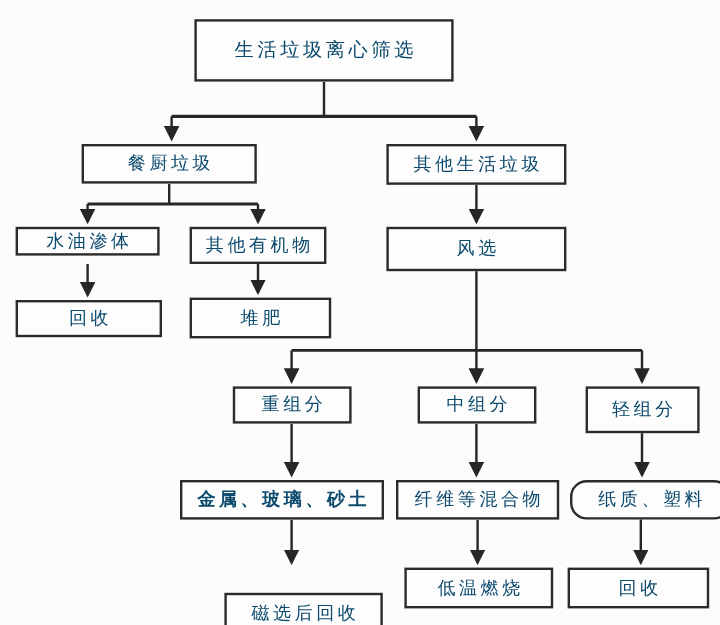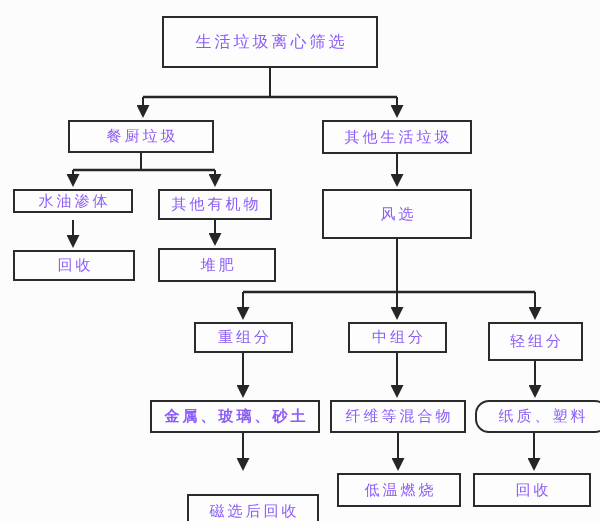--- a/index.html
+++ b/index.html
@@ -24,21 +24,21 @@
   }
   .node {
     position: absolute;
     box-sizing: border-box;
     border: 2px solid #2b2b2b;
     background: #fdfdfd;
     display: flex;
     align-items: center;
     justify-content: center;
     font-size: 15px;
-    color: #8b5cf6;
+    color: #0c4a6e;
     letter-spacing: 3px;
     text-indent: 3px;
     white-space: nowrap;
     z-index: 2;
   }
   .node.root {
     font-size: 16px;
   }
 </style>
 </head>
@@ -86,21 +86,21 @@
   <div class="node root" style="left:162px; top:16px;  width:216px; height:52px;">生活垃圾离心筛选</div>
 
   <div class="node" style="left:68px;  top:120px; width:146px; height:33px;">餐厨垃圾</div>
 
   <div class="node" style="left:322px; top:120px; width:150px; height:34px;">其他生活垃圾</div>
 
   <div class="node" style="left:13px;  top:189px; width:120px; height:24px;">水油渗体</div>
 
   <div class="node" style="left:158px; top:189px; width:114px; height:31px;">其他有机物</div>
 
-  <div class="node" style="left:322px; top:189px; width:150px; height:50px;">风选</div>
+  <div class="node" style="left:322px; top:189px; width:150px; height:37px;">风选</div>
 
   <div class="node" style="left:13px;  top:250px; width:122px; height:31px;">回收</div>
 
   <div class="node" style="left:158px; top:248px; width:118px; height:34px;">堆肥</div>
 
   <div class="node" style="left:194px; top:322px; width:99px;  height:31px;">重组分</div>
 
   <div class="node" style="left:348px; top:322px; width:99px;  height:31px;">中组分</div>
 
   <div class="node" style="left:488px; top:322px; width:95px;  height:39px;">轻组分</div>

